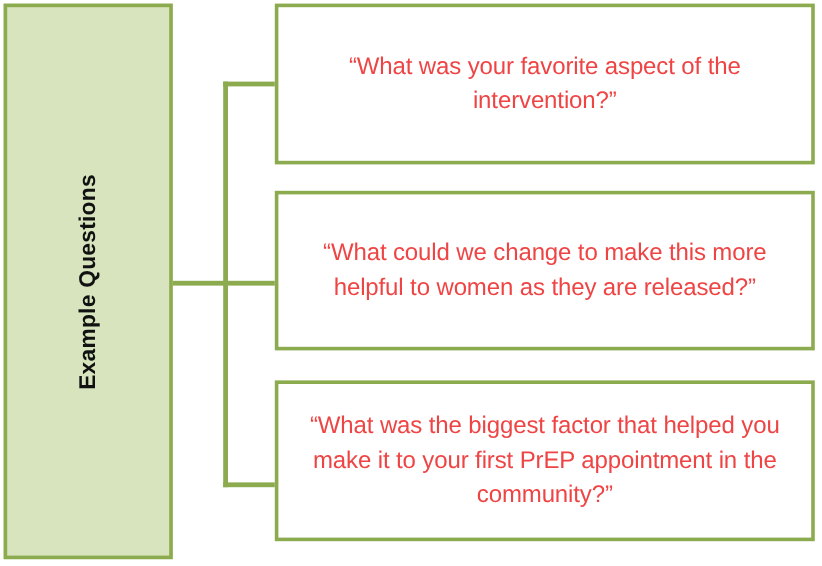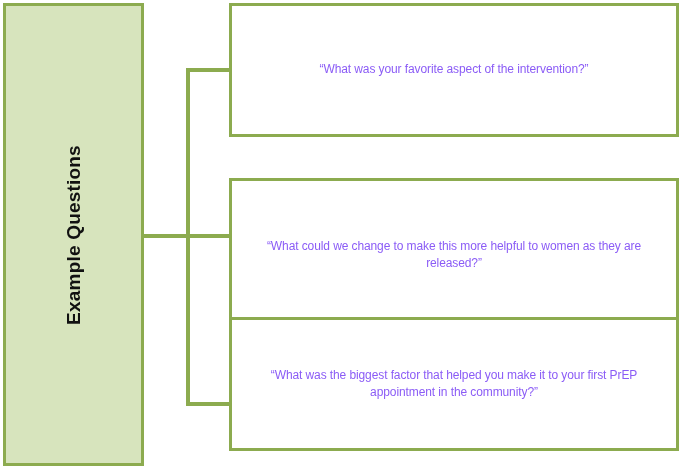--- a/index.html
+++ b/index.html
@@ -90,28 +90,28 @@
     width: 450px;
     box-sizing: border-box;
     background: #ffffff;
     border: 3px solid #8cab4f;
     display: flex;
     align-items: center;
     justify-content: center;
     padding: 4px 14px;
   }
   .qbox-1 { top: 3px;   height: 134px; }
-  .qbox-2 { top: 178px; height: 154px; align-items: center; }
+  .qbox-2 { top: 159px; height: 133px; align-items: center; }
   .qbox-3 { top: 317px; height: 134px; }
 
   .qbox-text {
     text-align: center;
-    font-size: 12px;
+    font-size: 20px;
     line-height: 1.42;
-    color: #8b5cf6;
+    color: #ef4444;
     font-family: "Liberation Sans", sans-serif;
     font-weight: 500;
     letter-spacing: -0.1px;
   }
 </style>
 </head>
 <body>
 
 <div id="diagram">
 

